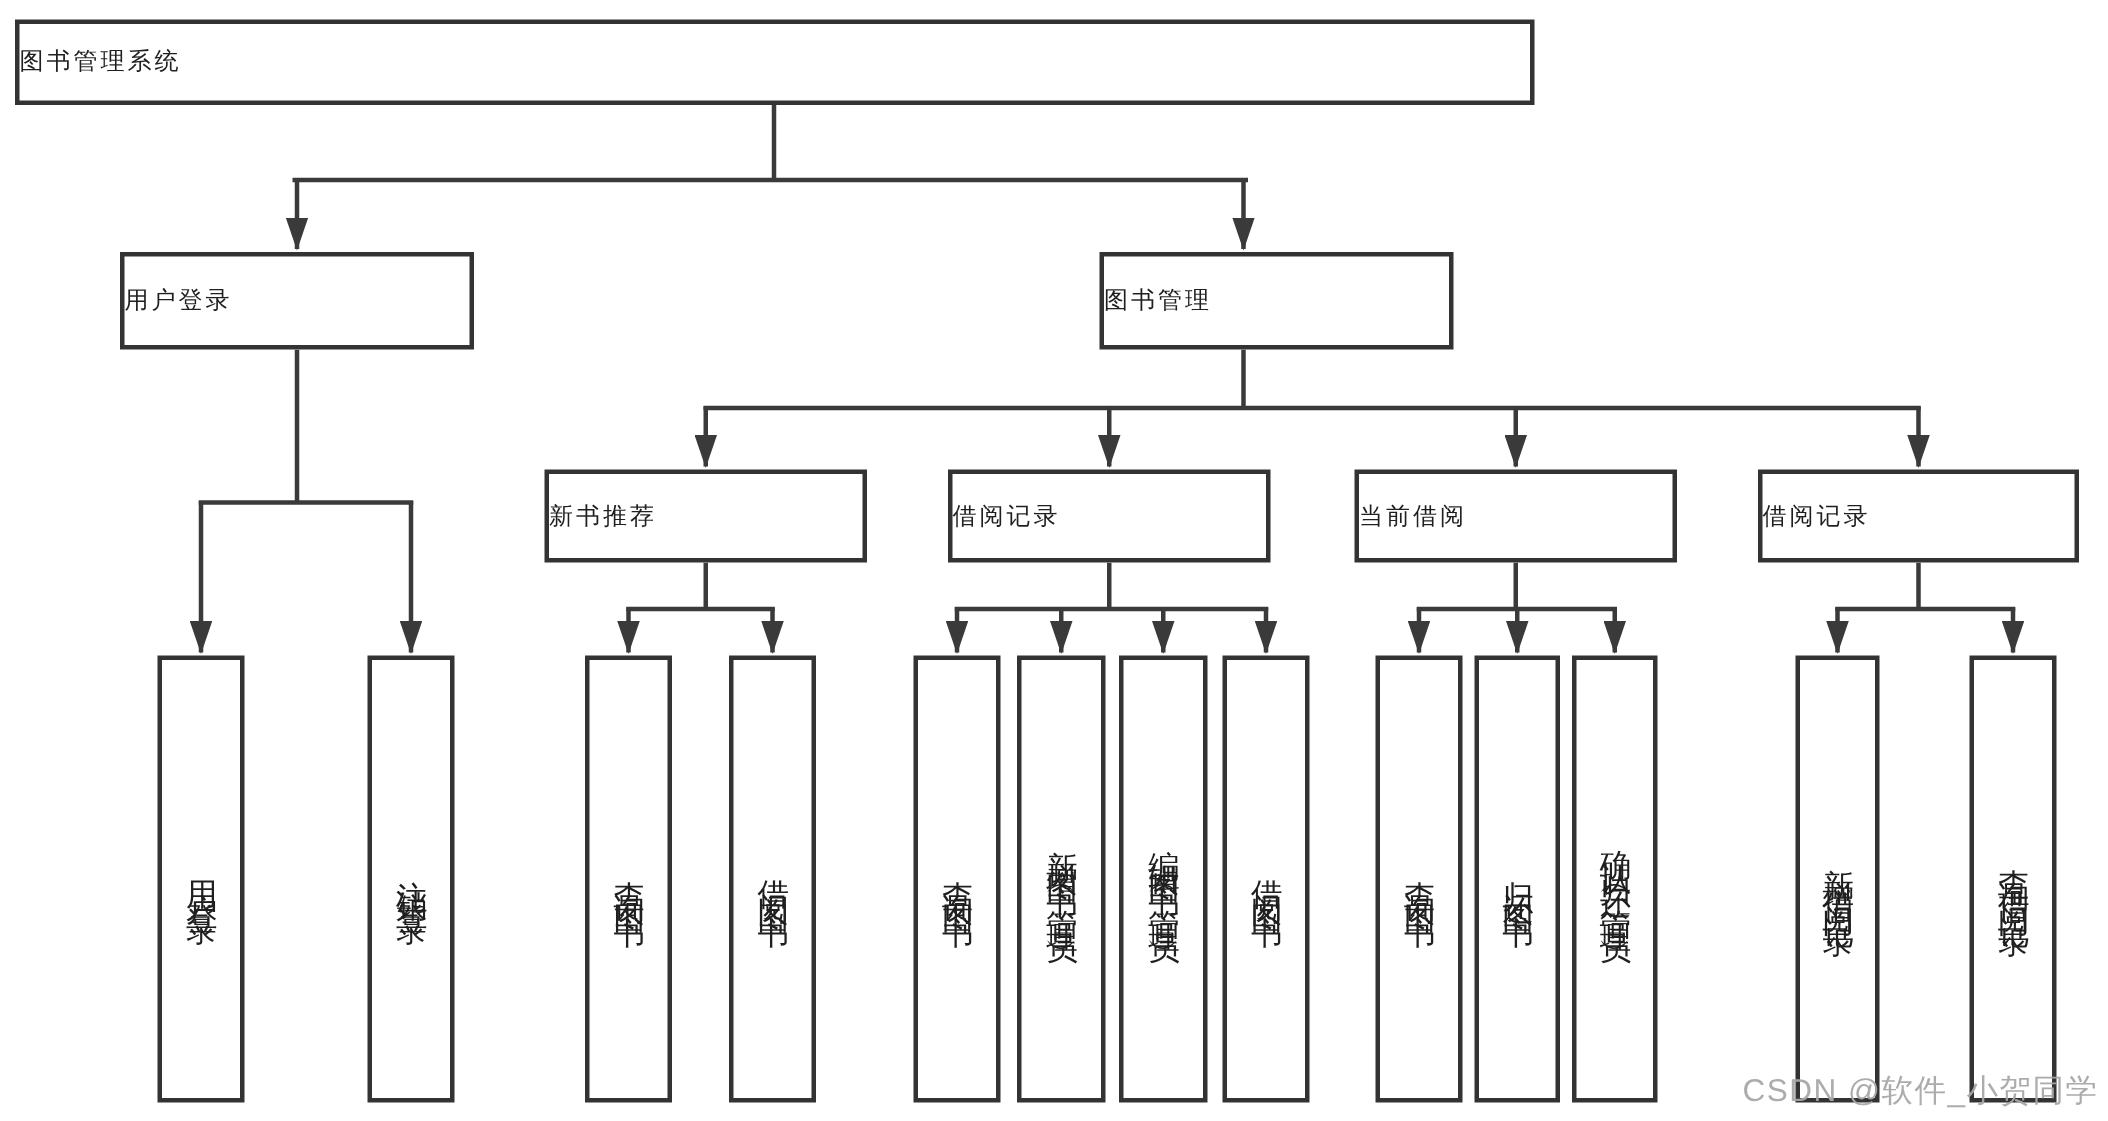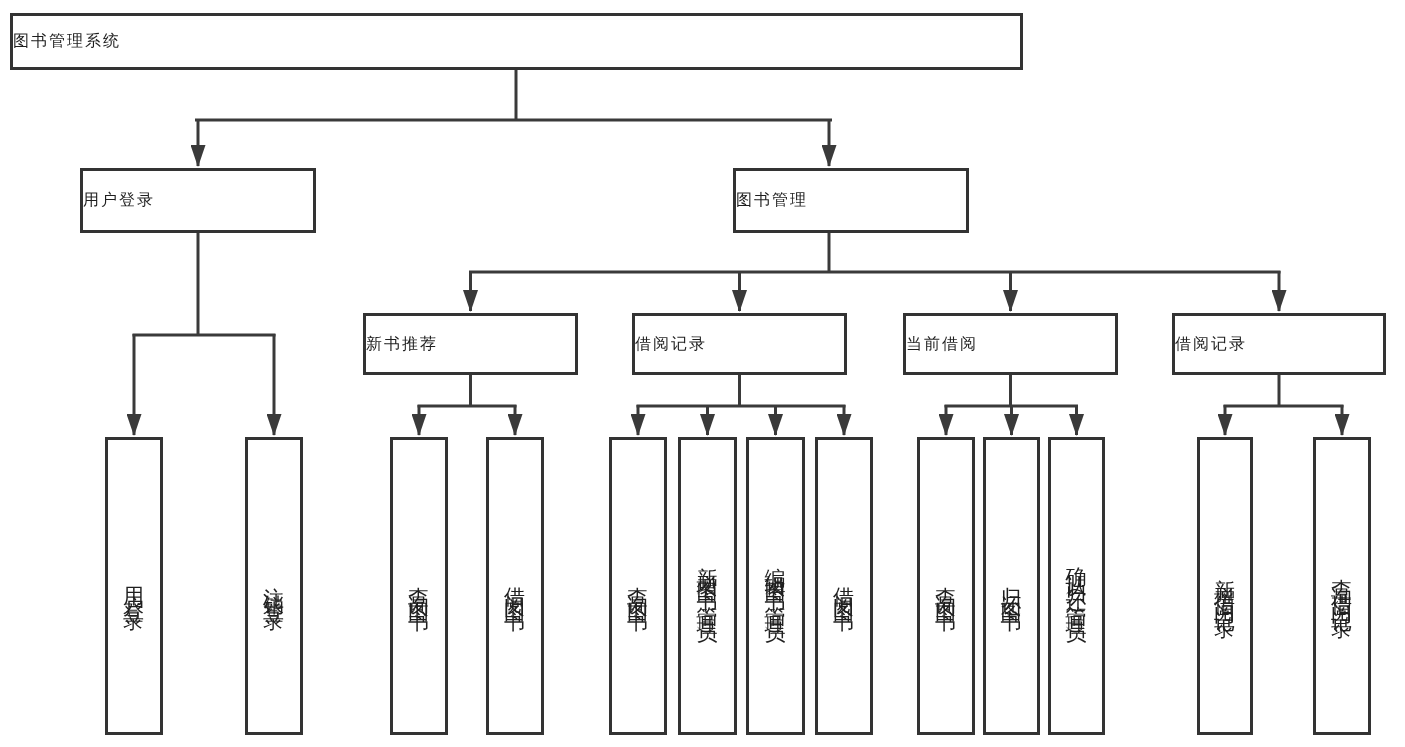--- a/index.html
+++ b/index.html
@@ -183,13 +183,14 @@
     <span class="vtext">确认归还（管理员）</span>
   </div>
 
   <div class="leaf" style="left:1197px; width:56px;">
     <span class="vtext">新增借阅记录</span>
   </div>
   <div class="leaf" style="left:1313px;">
     <span class="vtext">查询借阅记录</span>
   </div>
 
+  <div id="watermark">CSDN @软件_小贺同学</div>
 </div>
 
 </body></html>

